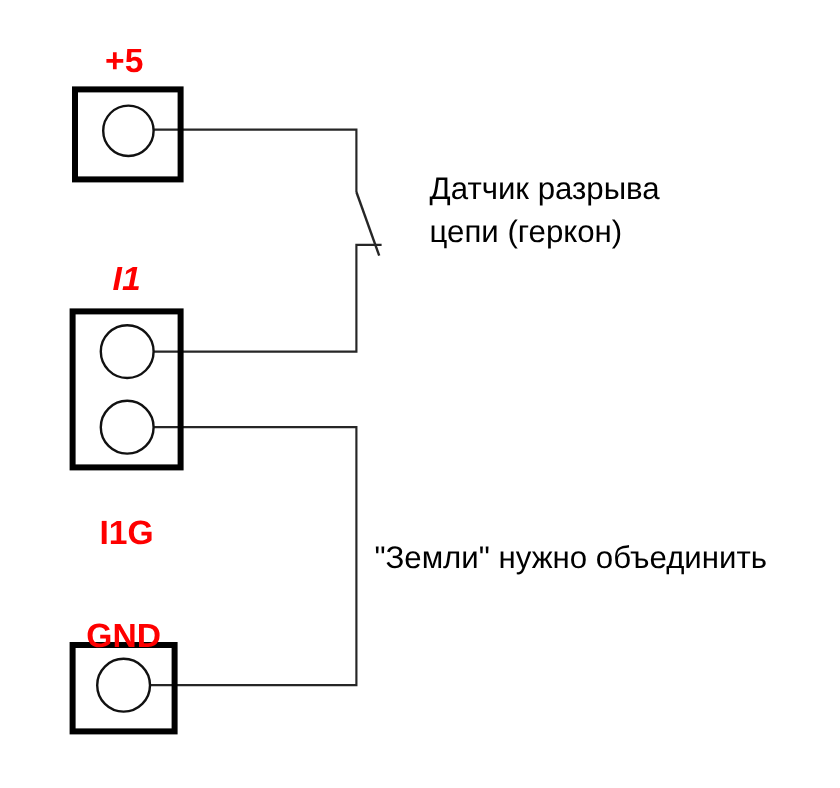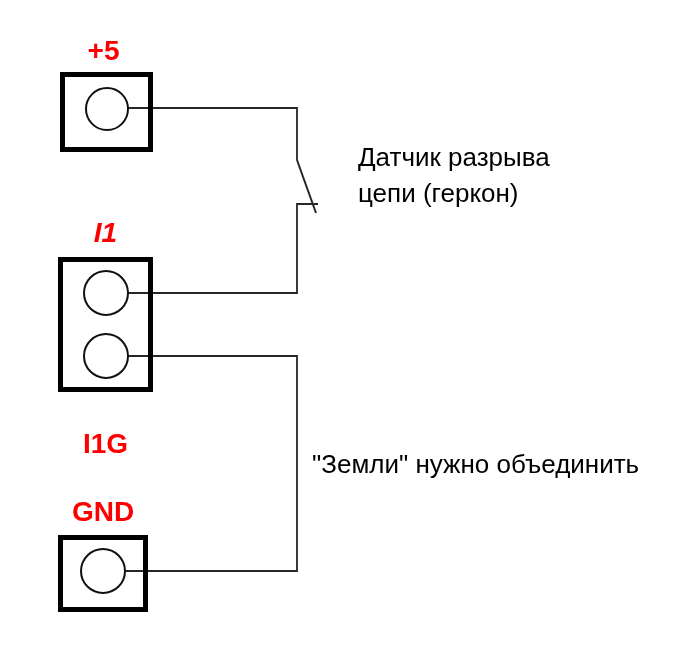--- a/index.html
+++ b/index.html
@@ -50,21 +50,21 @@
     color: var(--label-color);
     font-weight: bold;
     font-size: 28px;
     line-height: 28px;
     text-align: center;
     white-space: nowrap;
   }
   .lbl-plus5 { left: 57px;  top: 37px;  width: 93px; }
   .lbl-i1    { left: 60px;  top: 219px; width: 91px; font-style: italic; }
   .lbl-i1g   { left: 60px;  top: 406px; width: 91px; margin-top: 24px; }
-  .lbl-gnd   { left: 58px;  top: 498px; width: 90px; }
+  .lbl-gnd   { left: 58px;  top: 516px; width: 90px; }
   .annotation {
     position: absolute;
     color: #000000;
     font-size: 26px;
     line-height: 36px;
     white-space: nowrap;
   }
   .anno-sensor { left: 358px; top: 139px; }
   .anno-ground { left: 312px; top: 449px; line-height: 30px; }
 </style>

